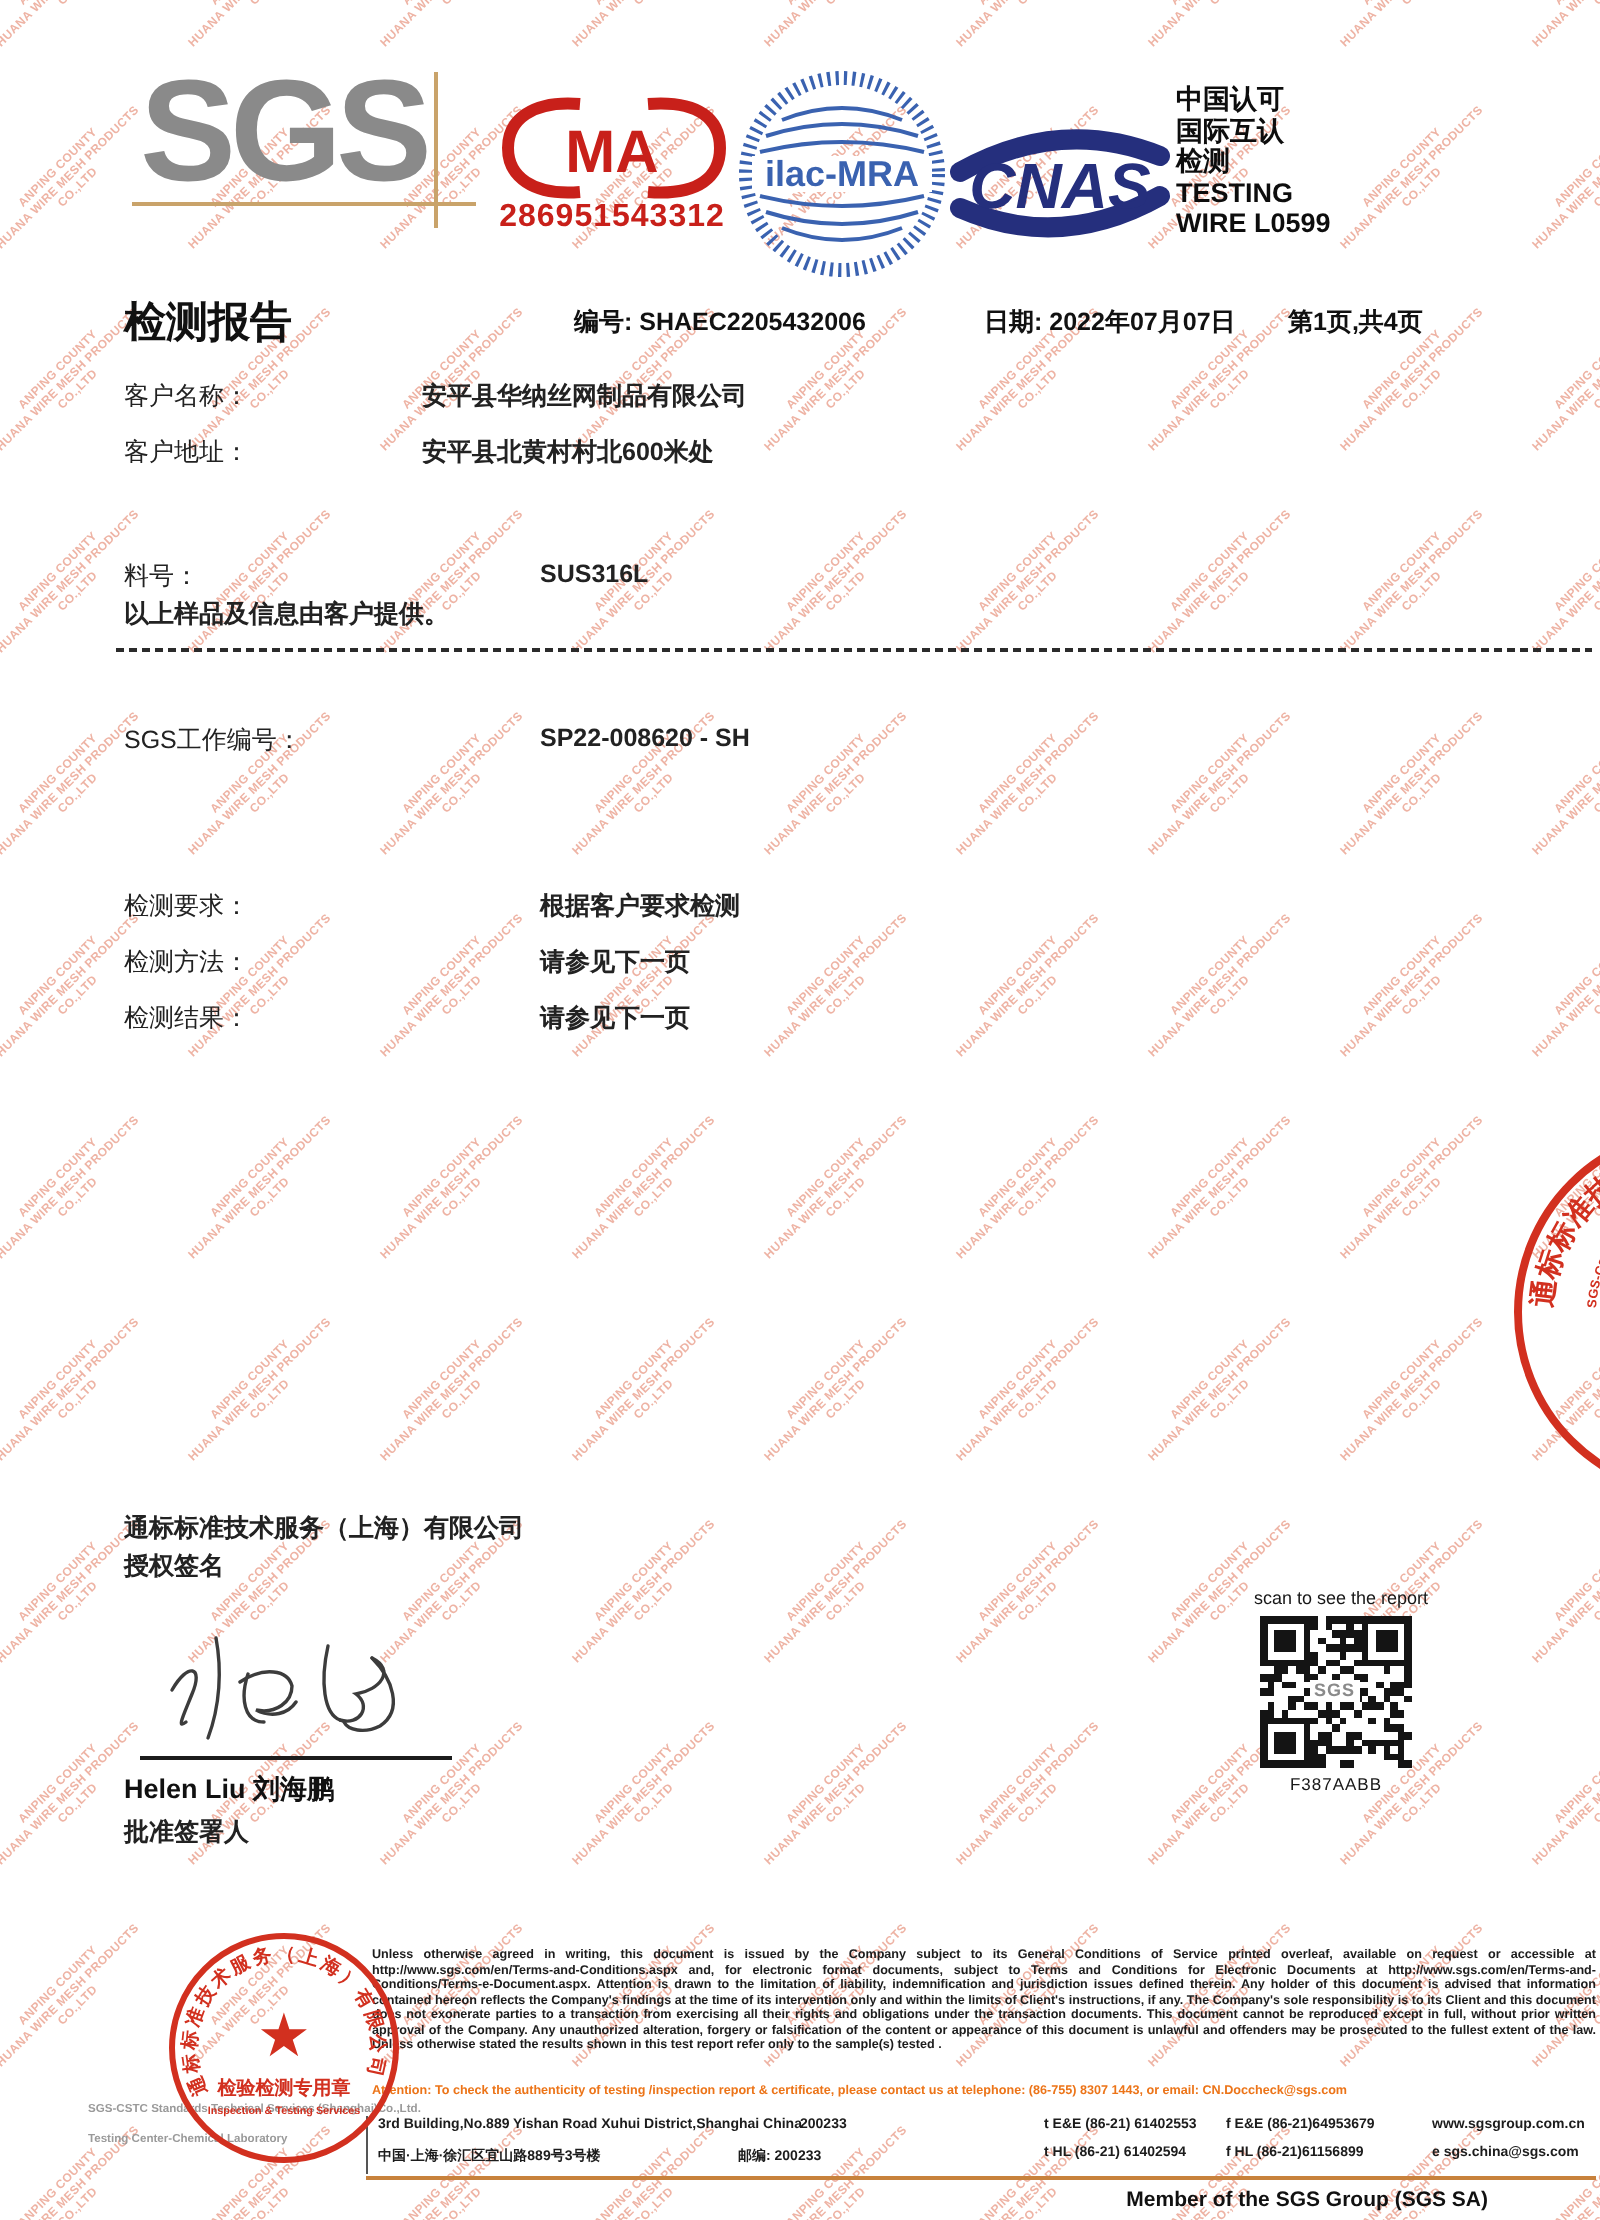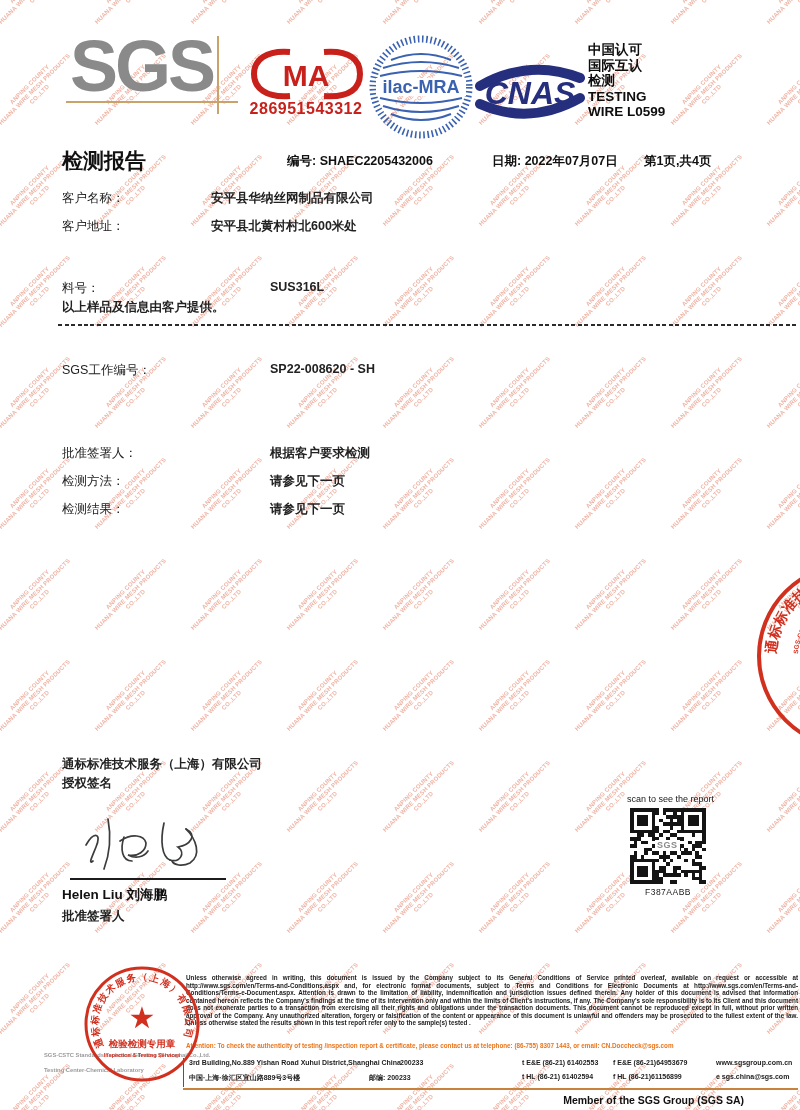--- a/index.html
+++ b/index.html
@@ -550,21 +550,21 @@
     <span class="fvalue vmain">SUS316L</span>
   </div>
   <div class="abs note z1" style="left:62px;top:299px;text-align:center;">以上样品及信息由客户提供。</div>
   <div class="abs dashes z1" style="left:58px;top:324px;width:738px;"></div>
 
   <div class="fieldrow" style="top:362px;text-align:center;">
     <span class="flabel">SGS工作编号：</span>
     <span class="fvalue vmain">SP22-008620 - SH</span>
   </div>
   <div class="fieldrow" style="top:445px;">
-    <span class="flabel">批准签署人：</span>
+    <span class="flabel">检测要求：</span>
     <span class="fvalue vmain">根据客户要求检测</span>
   </div>
   <div class="fieldrow" style="top:473px;">
     <span class="flabel">检测方法：</span>
     <span class="fvalue vmain">请参见下一页</span>
   </div>
   <div class="fieldrow" style="top:501px;">
     <span class="flabel">检测结果：</span>
     <span class="fvalue vmain">请参见下一页</span>
   </div>

